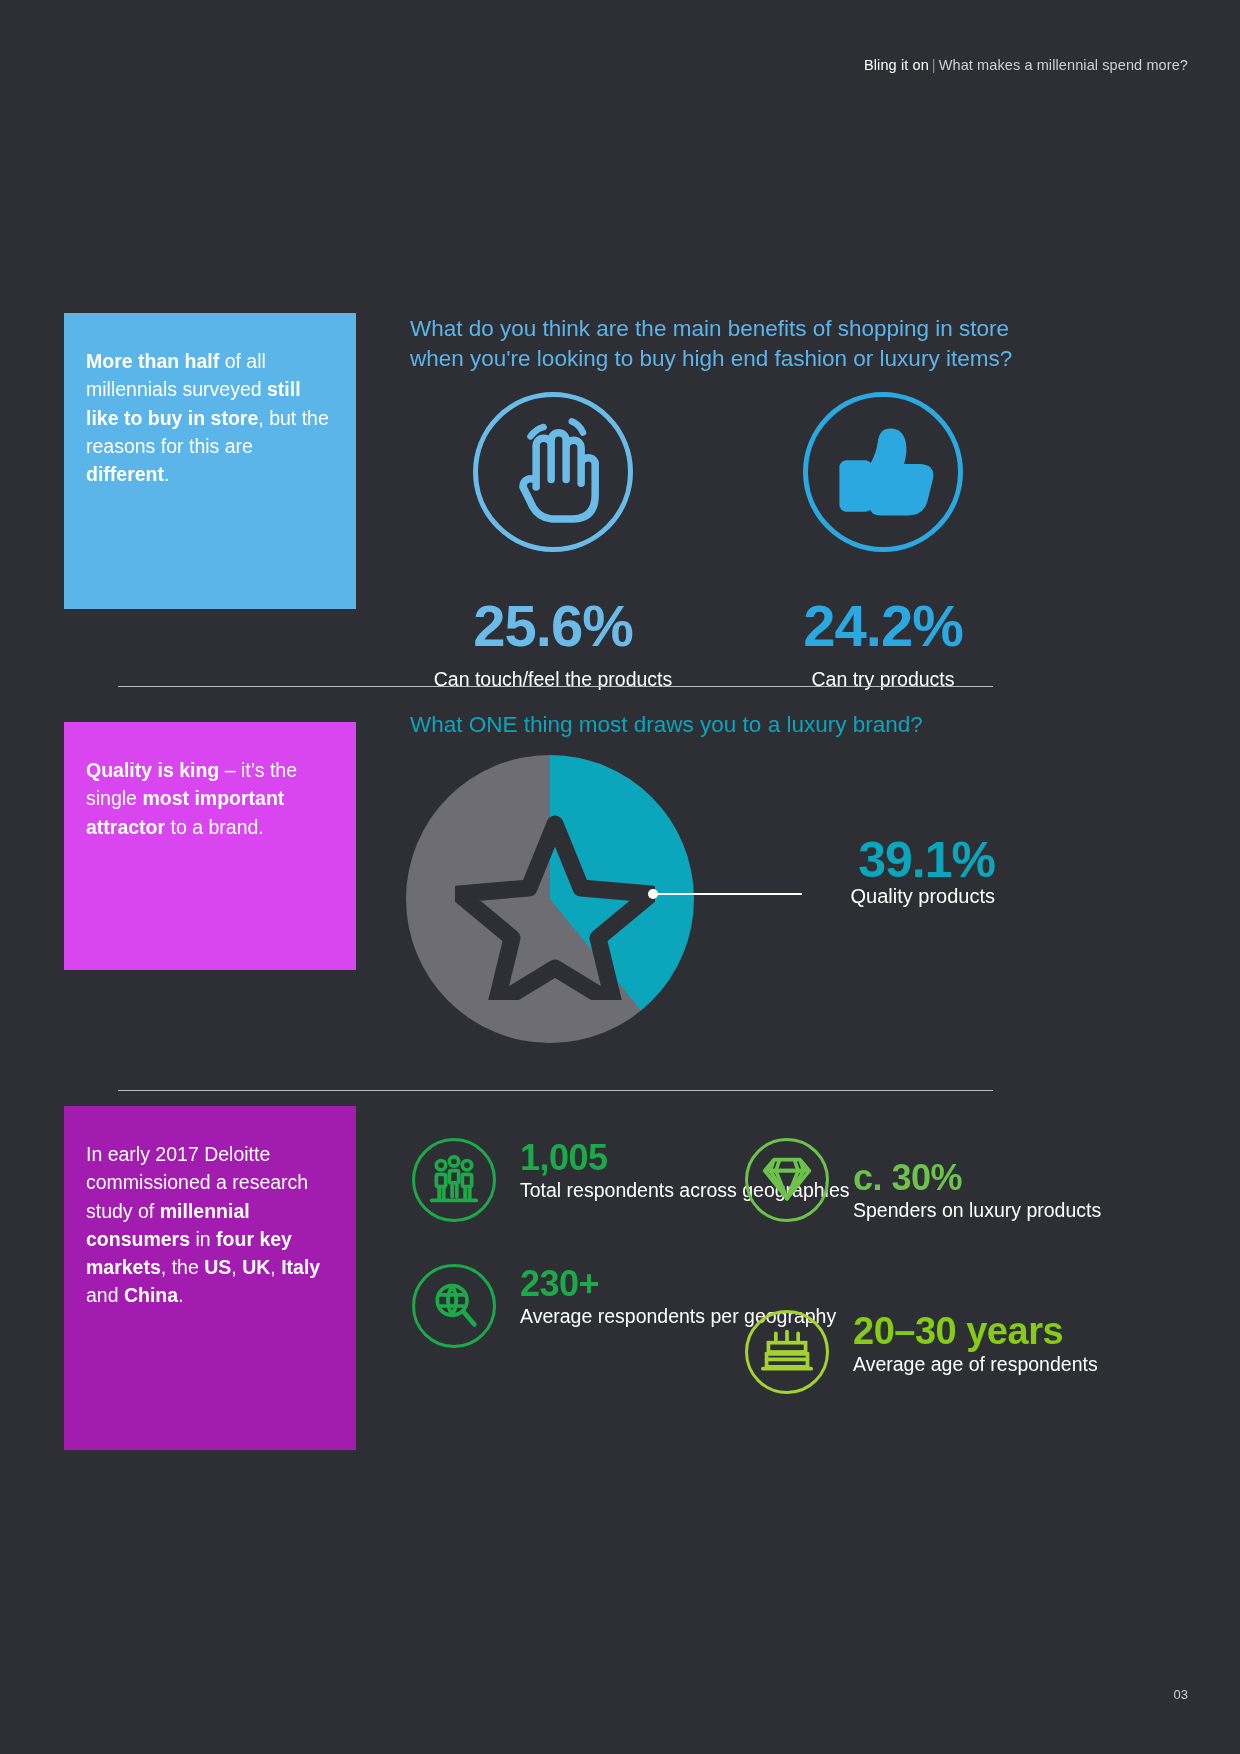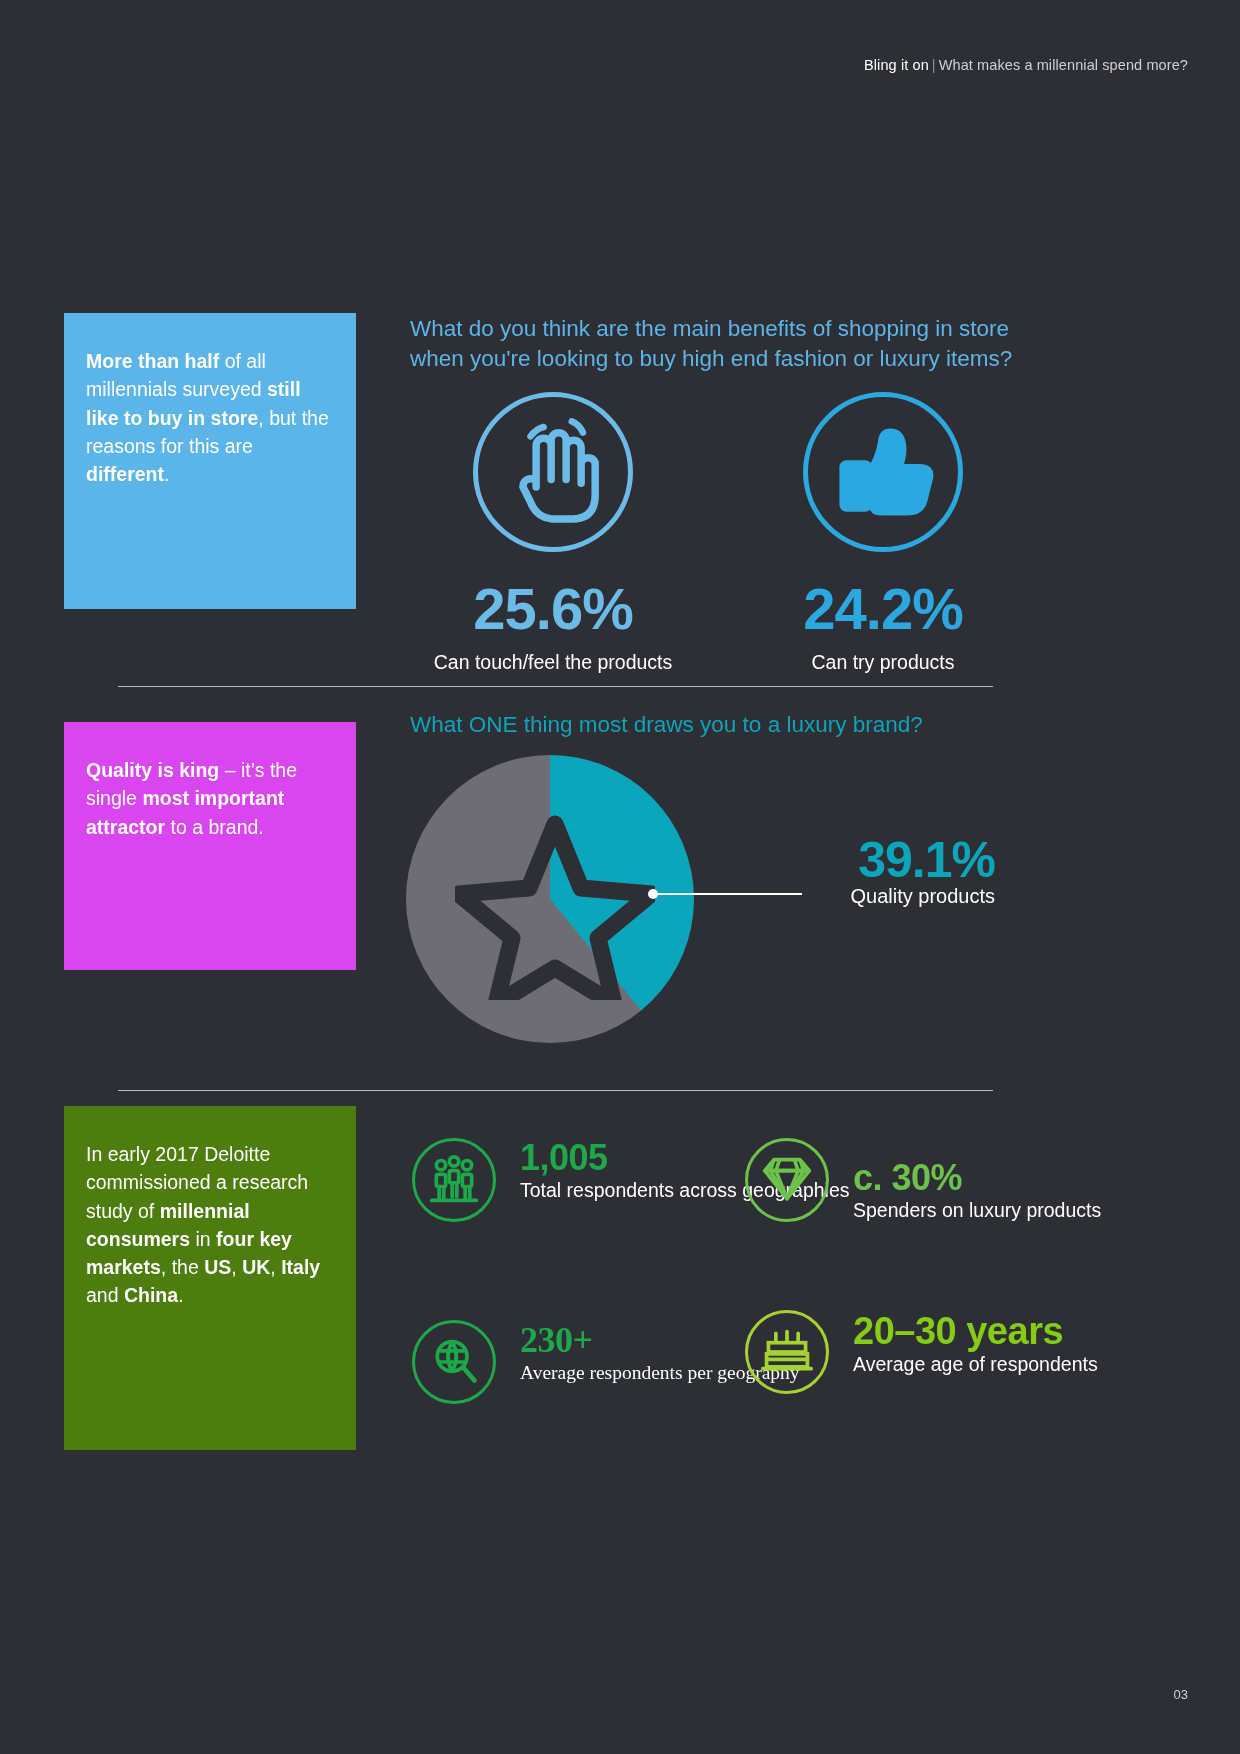--- a/index.html
+++ b/index.html
@@ -42,21 +42,21 @@
   #q1 { left:410px; top:314px; width:640px; color:#5bb5e8; }
 
   .metric { position:absolute; text-align:left; }
   .metric .circle {
     width:160px; height:160px; border-radius:50%;
     border:5px solid currentColor; position:relative;
     margin:0 auto;
   }
   .metric .pct {
     font-size:58px; font-weight:bold; line-height:1;
-    margin-top:28px; letter-spacing:-1px; text-align:center;
+    margin-top:45px; letter-spacing:-1px; text-align:center;
   }
   .metric .cap {
     font-size:19.5px; color:#ffffff; margin-top:13px;
     text-align:center; white-space:nowrap;
   }
   #m1 { left:393px; top:392px; width:320px; color:#6bbbe8; }
   #m2 { left:723px; top:392px; width:320px; color:#2ba8e0; }
   .metric .circle svg { position:absolute; inset:0; }
 
   
@@ -80,36 +80,36 @@
   }
   #callout { position:absolute; left:800px; top:835px; width:195px; text-align:right; }
   #callout .big {
     font-size:50px; font-weight:bold; color:#0ba5bc; line-height:1;
     letter-spacing:-1px;
   }
   #callout .sub { font-size:20px; color:#ffffff; }
 
   
   #div2 { top:1090px; }
-  #box3 { top:1106px; height:344px; background:#4d7c0f; }
+  #box3 { top:1106px; height:344px; background:#a21caf; }
   #box3 .t { color:#ffffff; }
 
   .stat { position:absolute; display:flex; align-items:flex-start; gap:24px; }
   .stat .ic {
     width:84px; height:84px; border-radius:50%;
     border:3px solid currentColor; flex:none; position:relative;
   }
   .stat .txt { padding-top:2px; }
   .stat .num {
     font-size:36px; font-weight:bold; line-height:1.02; letter-spacing:-.5px;
   }
   .stat .lbl { font-size:19.5px; color:#ffffff; line-height:1.2; margin-top:2px; }
   #s1 { left:412px; top:1138px; color:#1da84a; }
   #s2 { left:745px; top:1138px; color:#6cc24a;align-items:flex-end; }
-  #s3 { left:412px; top:1320px; color:#1da84a;font-family:Liberation Serif, serif; }
+  #s3 { left:412px; top:1264px; color:#1da84a; }
   #s4 { left:745px; top:1310px; color:#a4d233; }
   #s4 .num { font-size:38px; }
 
   
   .pagenum {
     position:absolute; right:52px; bottom:52px;
     font-size:13px; color:#cfcfd4;
   }
 </style>
 </head>

